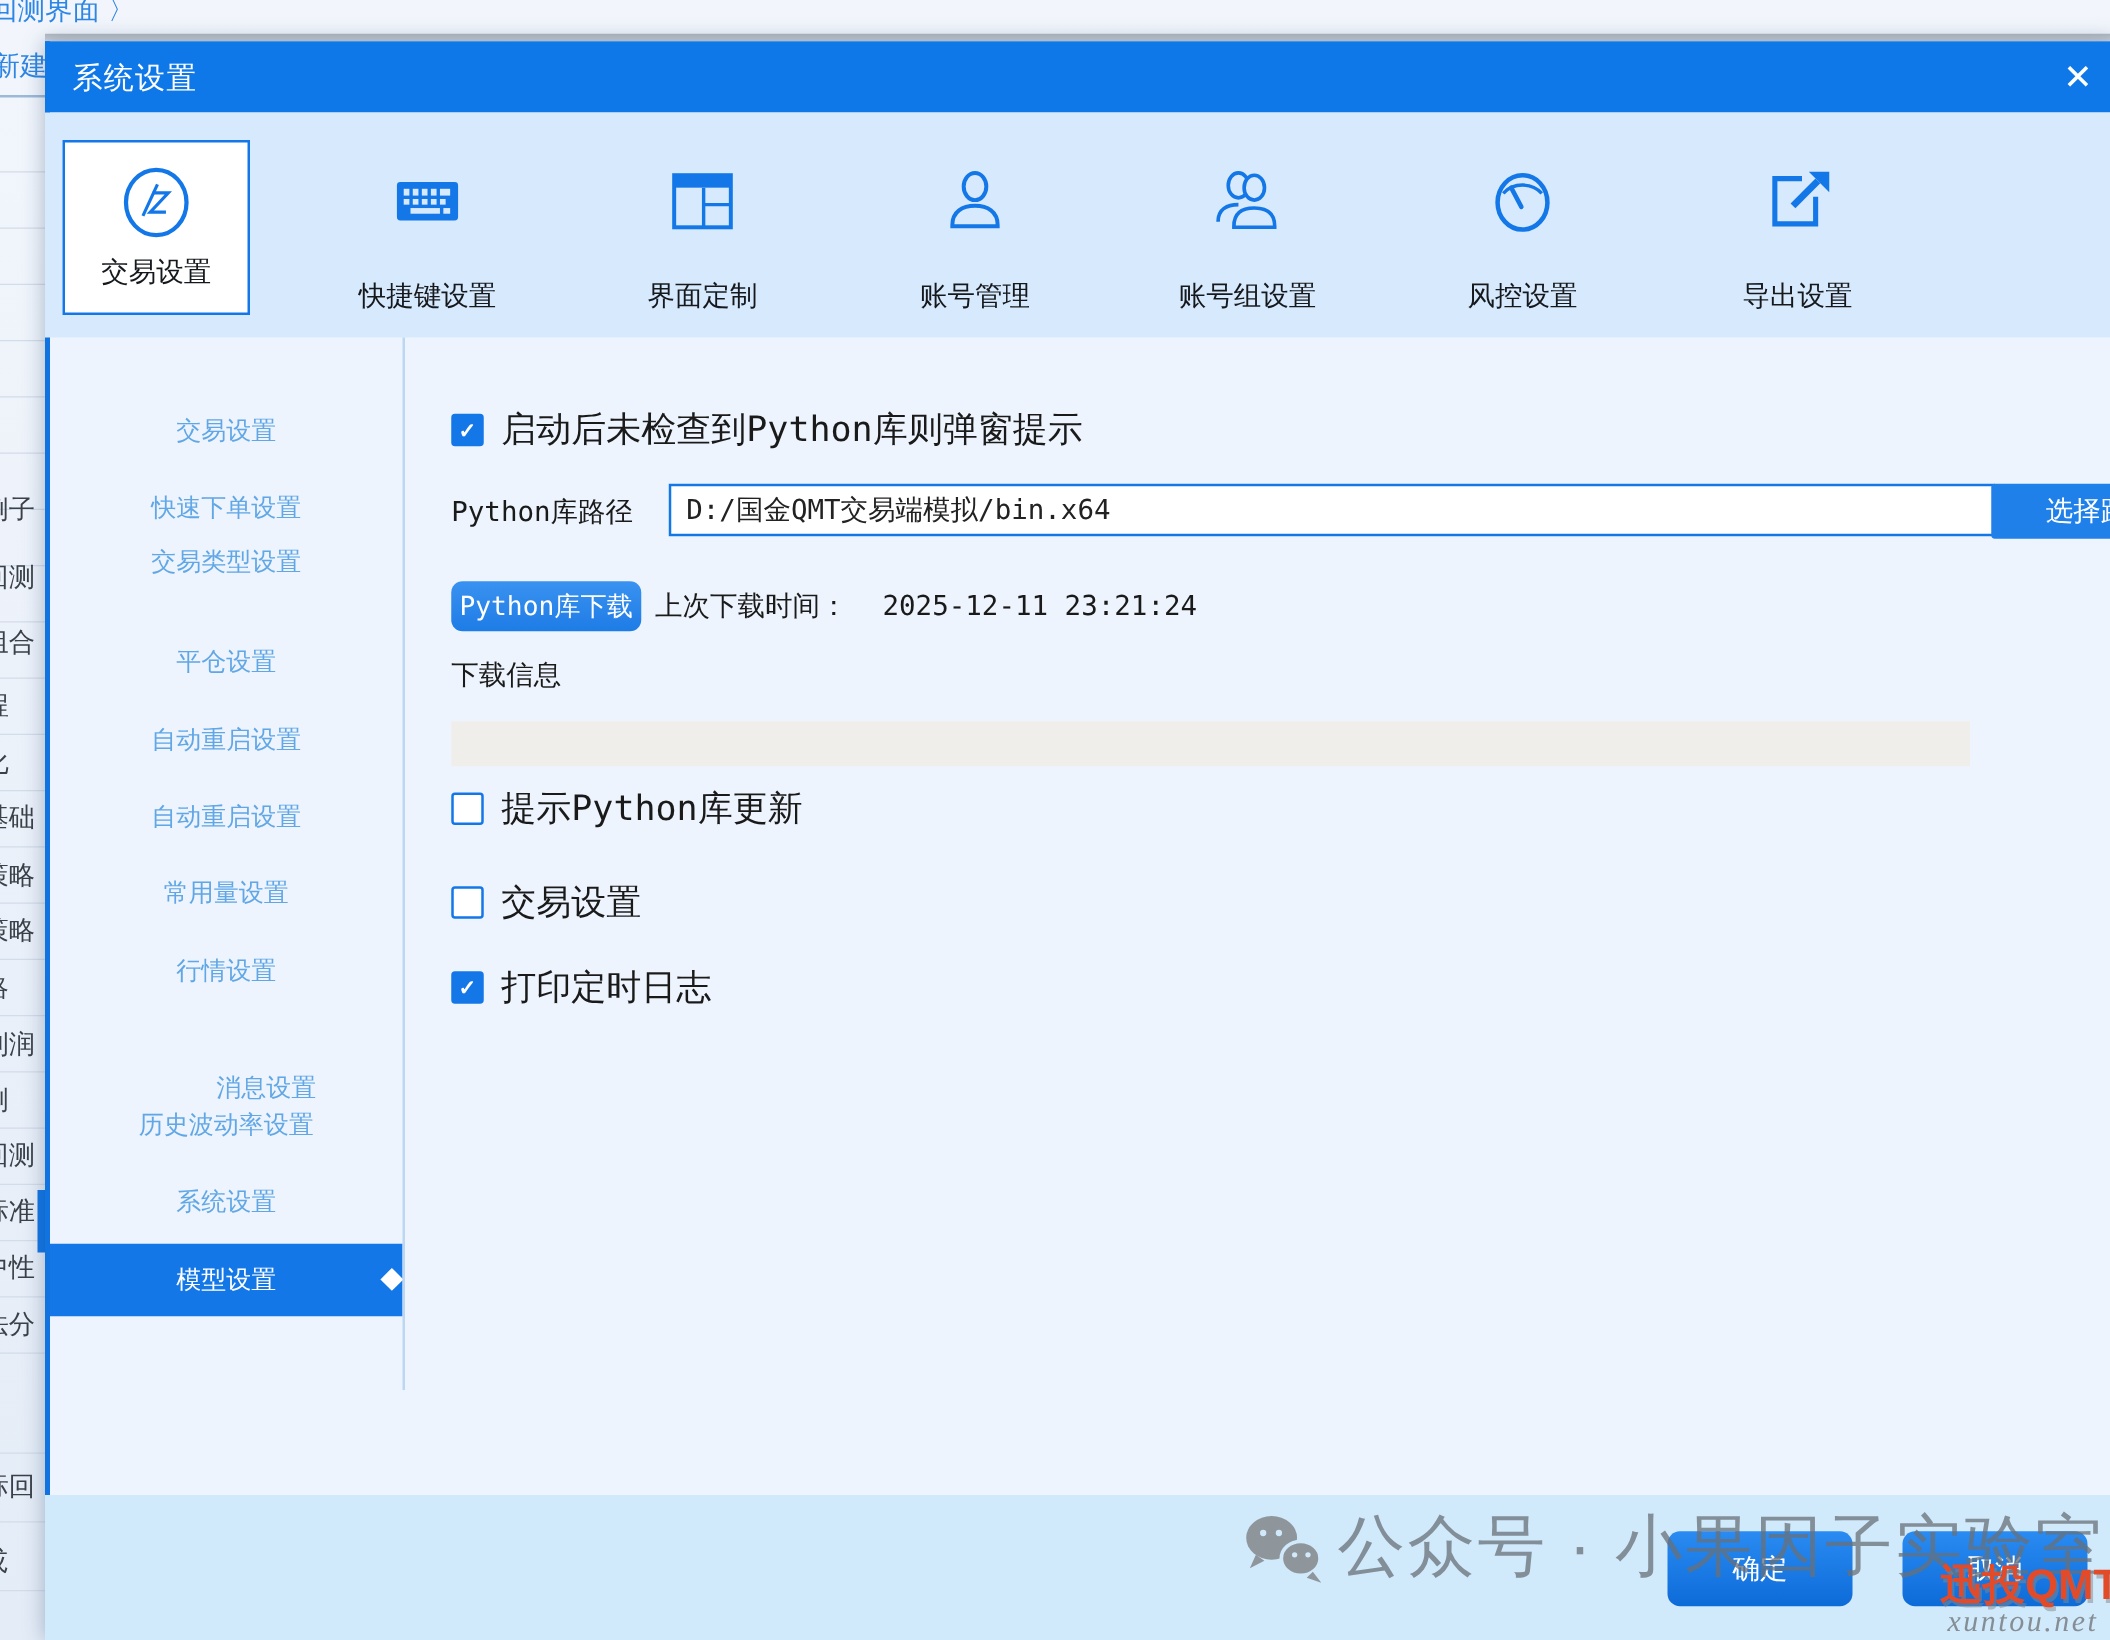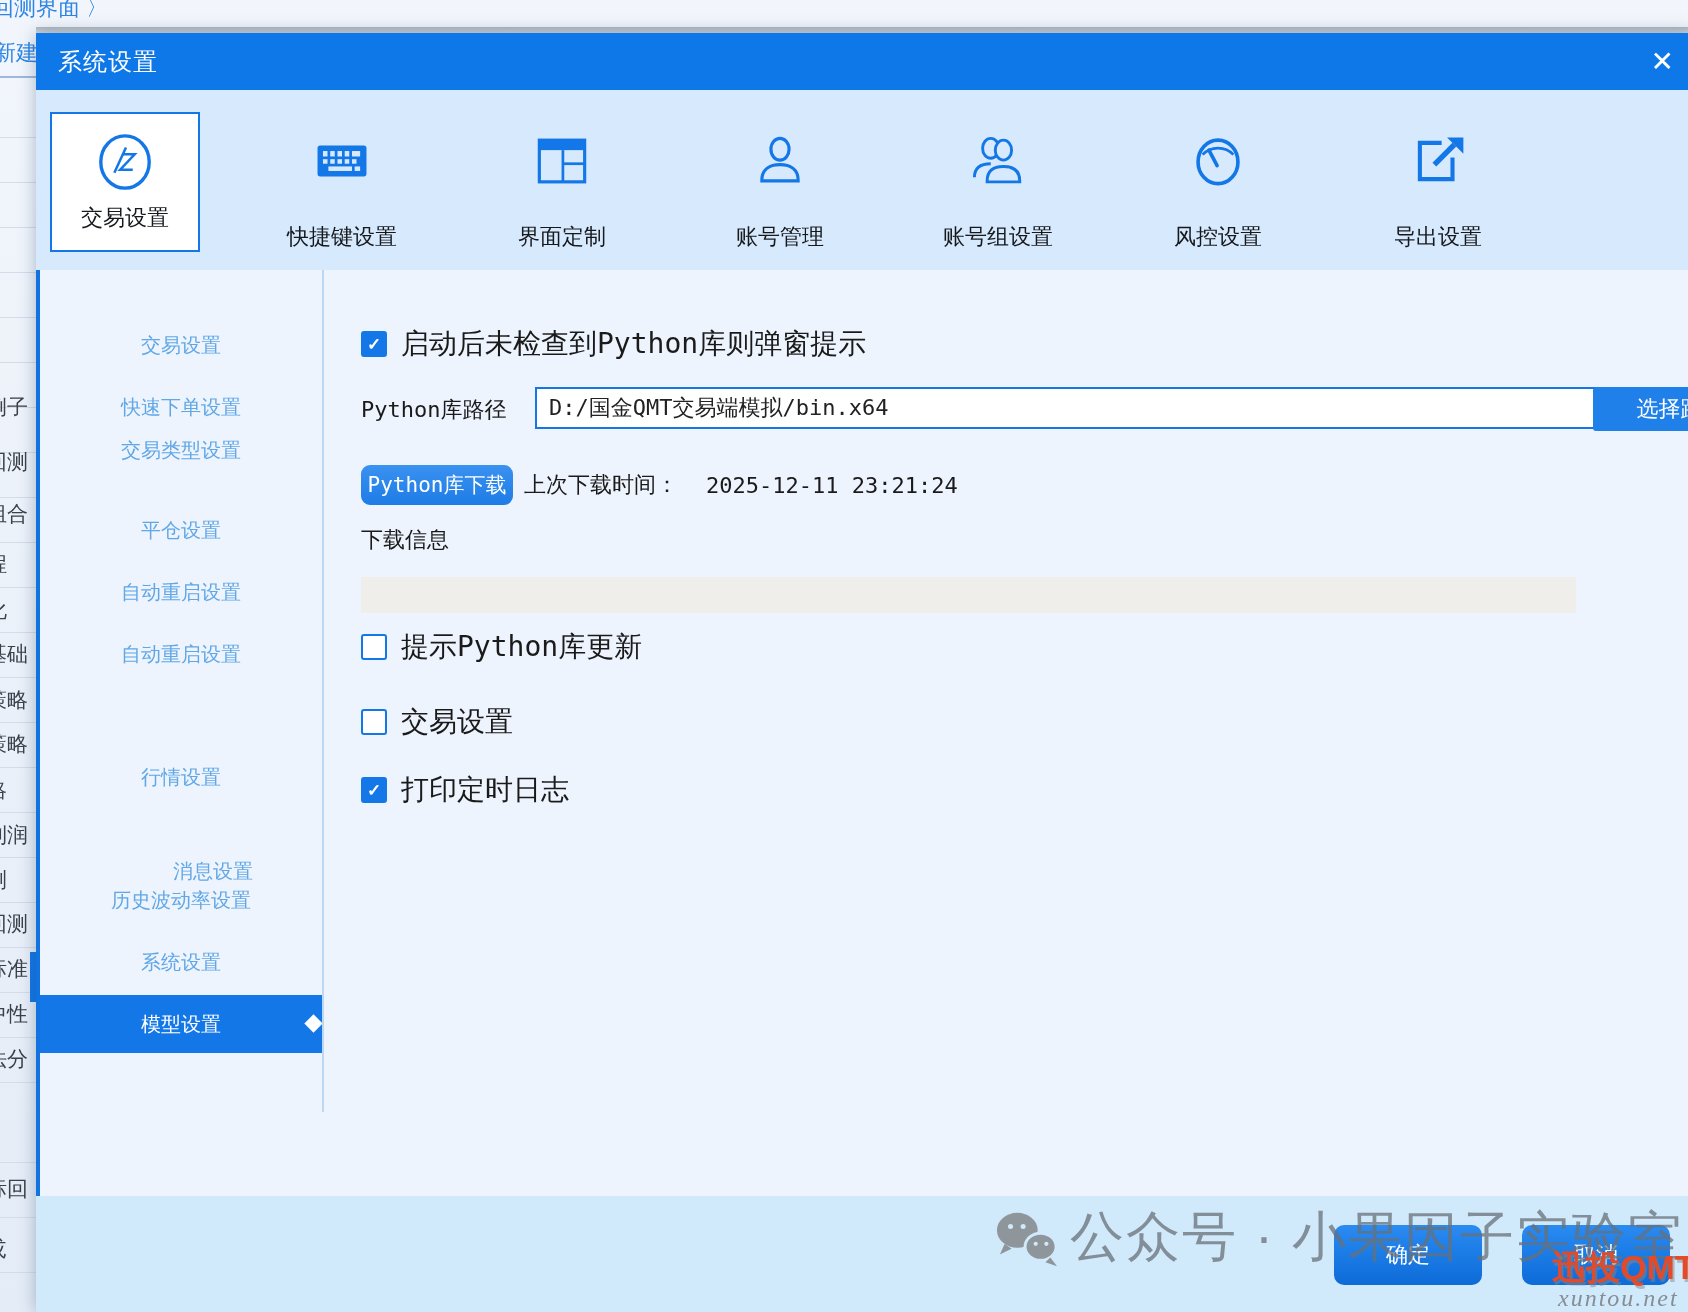--- a/index.html
+++ b/index.html
@@ -231,20 +231,21 @@
       </div>
 
     <div class="body">
       <div class="sidebar" id="sidebar">
           <div class="side-item" style="top: 46px;">交易设置</div>
           <div class="side-item" style="top: 108px;">快速下单设置</div>
           <div class="side-item" style="top: 151px; text-align: center;">交易类型设置</div>
           <div class="side-item" style="top: 231px;">平仓设置</div>
           <div class="side-item" style="top: 293px;">自动重启设置</div>
           <div class="side-item" style="top: 355px;">自动重启设置</div>
+          <div class="side-item" style="top: 416px;">常用量设置</div>
           <div class="side-item" style="top: 478px;">行情设置</div>
           <div class="side-item" style="top: 572px; padding-left: 32px;">消息设置</div>
           <div class="side-item" style="top: 601px;">历史波动率设置</div>
           <div class="side-item" style="top: 663px;">系统设置</div>
           <div class="side-item sel" style="top: 725px;">模型设置</div>
         </div>
       <div class="vsep"></div>
 
       <div class="main">
 

